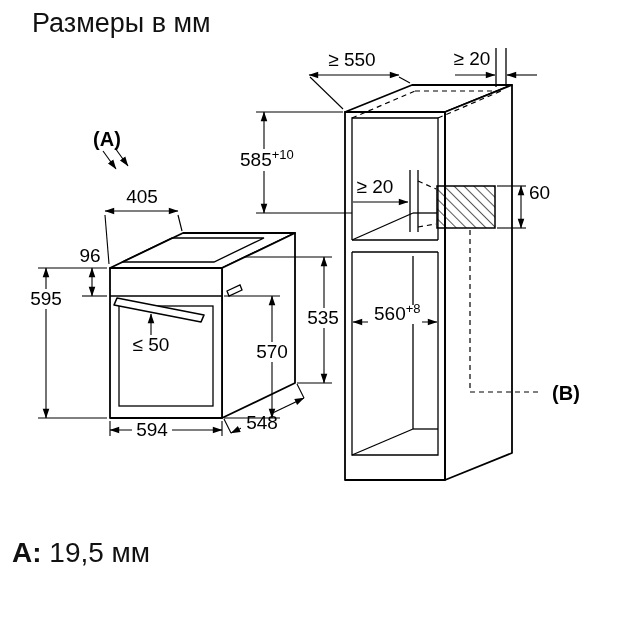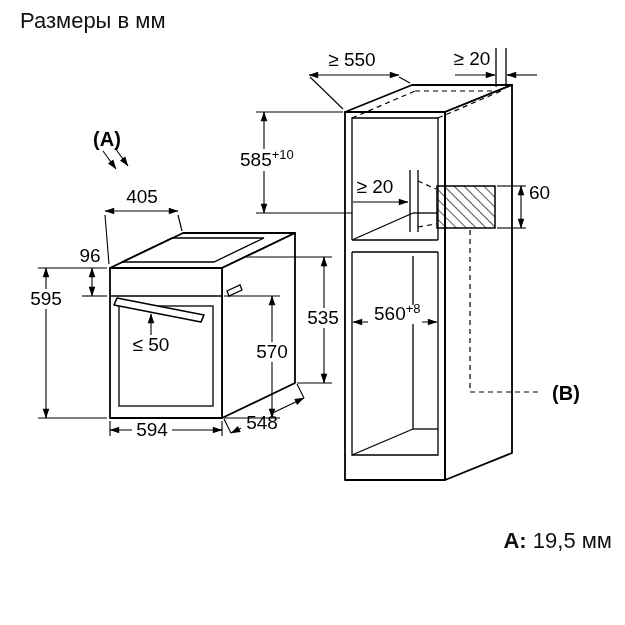--- a/index.html
+++ b/index.html
@@ -1,29 +1,29 @@
 <!DOCTYPE html>
 <html><head>
 <meta charset="utf-8">
 <style>
   html,body{margin:0;padding:0;background:#fff;}
   .canvas{position:relative;width:625px;height:625px;background:#fff;overflow:hidden;
           font-family:"Liberation Sans", sans-serif;color:#111;}
-  .title{position:absolute;left:20px;top:8px;font-size:22px;color:#111;}
+  .title{position:absolute;left:32px;top:8px;font-size:27px;color:#111;}
   svg.draw{position:absolute;left:0;top:0;}
   .ol{stroke:#000;fill:#fff;stroke-width:1.8;stroke-linejoin:round;}
   .ln{stroke:#000;fill:none;stroke-width:1.8;stroke-linejoin:round;}
   .il{stroke:#000;fill:none;stroke-width:1.3;}
   .dim{stroke:#000;fill:none;stroke-width:1.1;}
   .dash{stroke:#000;fill:none;stroke-width:1.2;stroke-dasharray:5 4;}
   .lblbg{fill:#fff;}
   text.dimlbl{font-family:"Liberation Sans",sans-serif;font-size:19px;fill:#000;}
   text.biglbl{font-family:"Liberation Sans",sans-serif;font-size:20px;font-weight:bold;fill:#000;}
   tspan.sup{font-size:13px;}
-  .notes{position:absolute;left:12px;top:527px;width:600px;font-size:22px;line-height:28px;color:#111;text-align:right;}
+  .notes{position:absolute;left:12px;top:539px;width:600px;font-size:28px;line-height:28px;color:#111;}
   .notes .nk{font-weight:bold;}
   .notes .indent{padding-left:28px;}
 </style>
 </head>
 <body>
 
 <div class="canvas">
 
   <div class="title">Размеры в мм</div>
 

